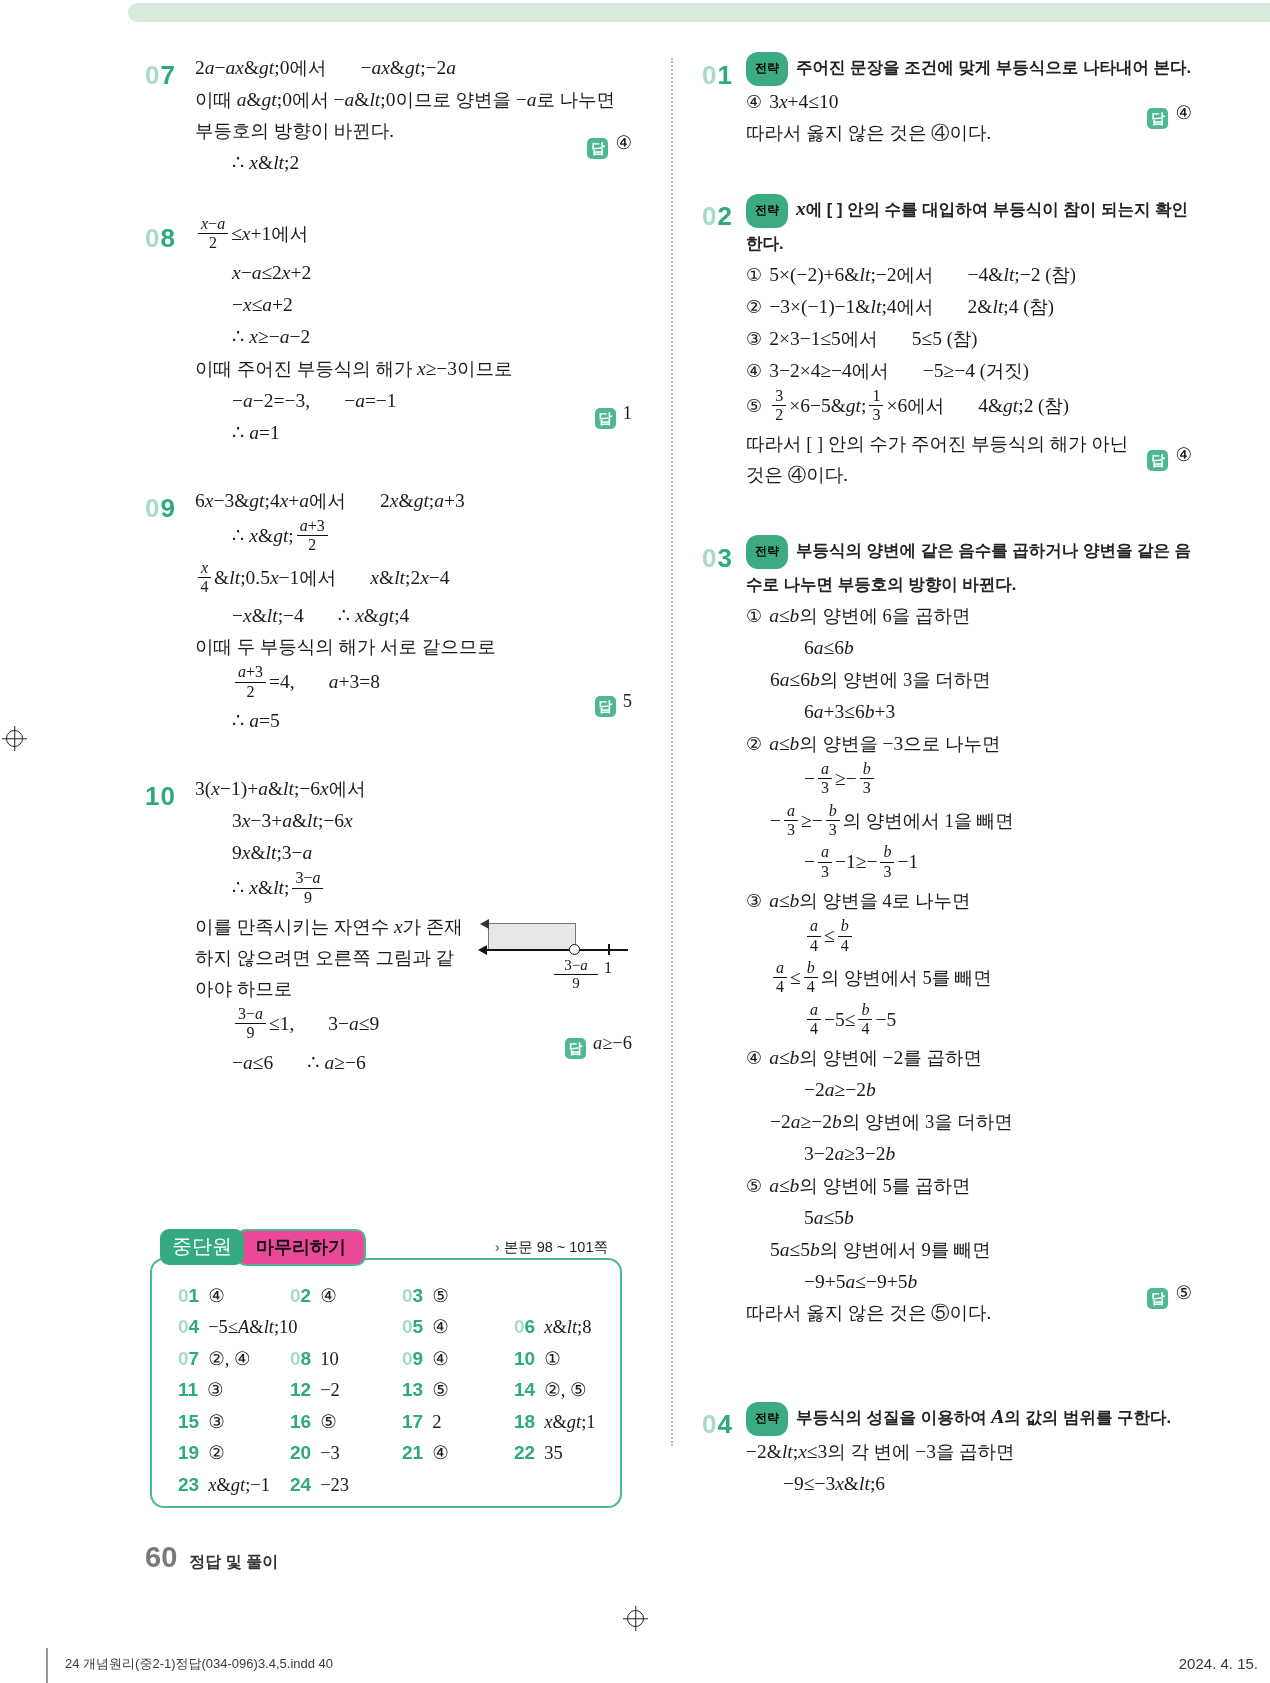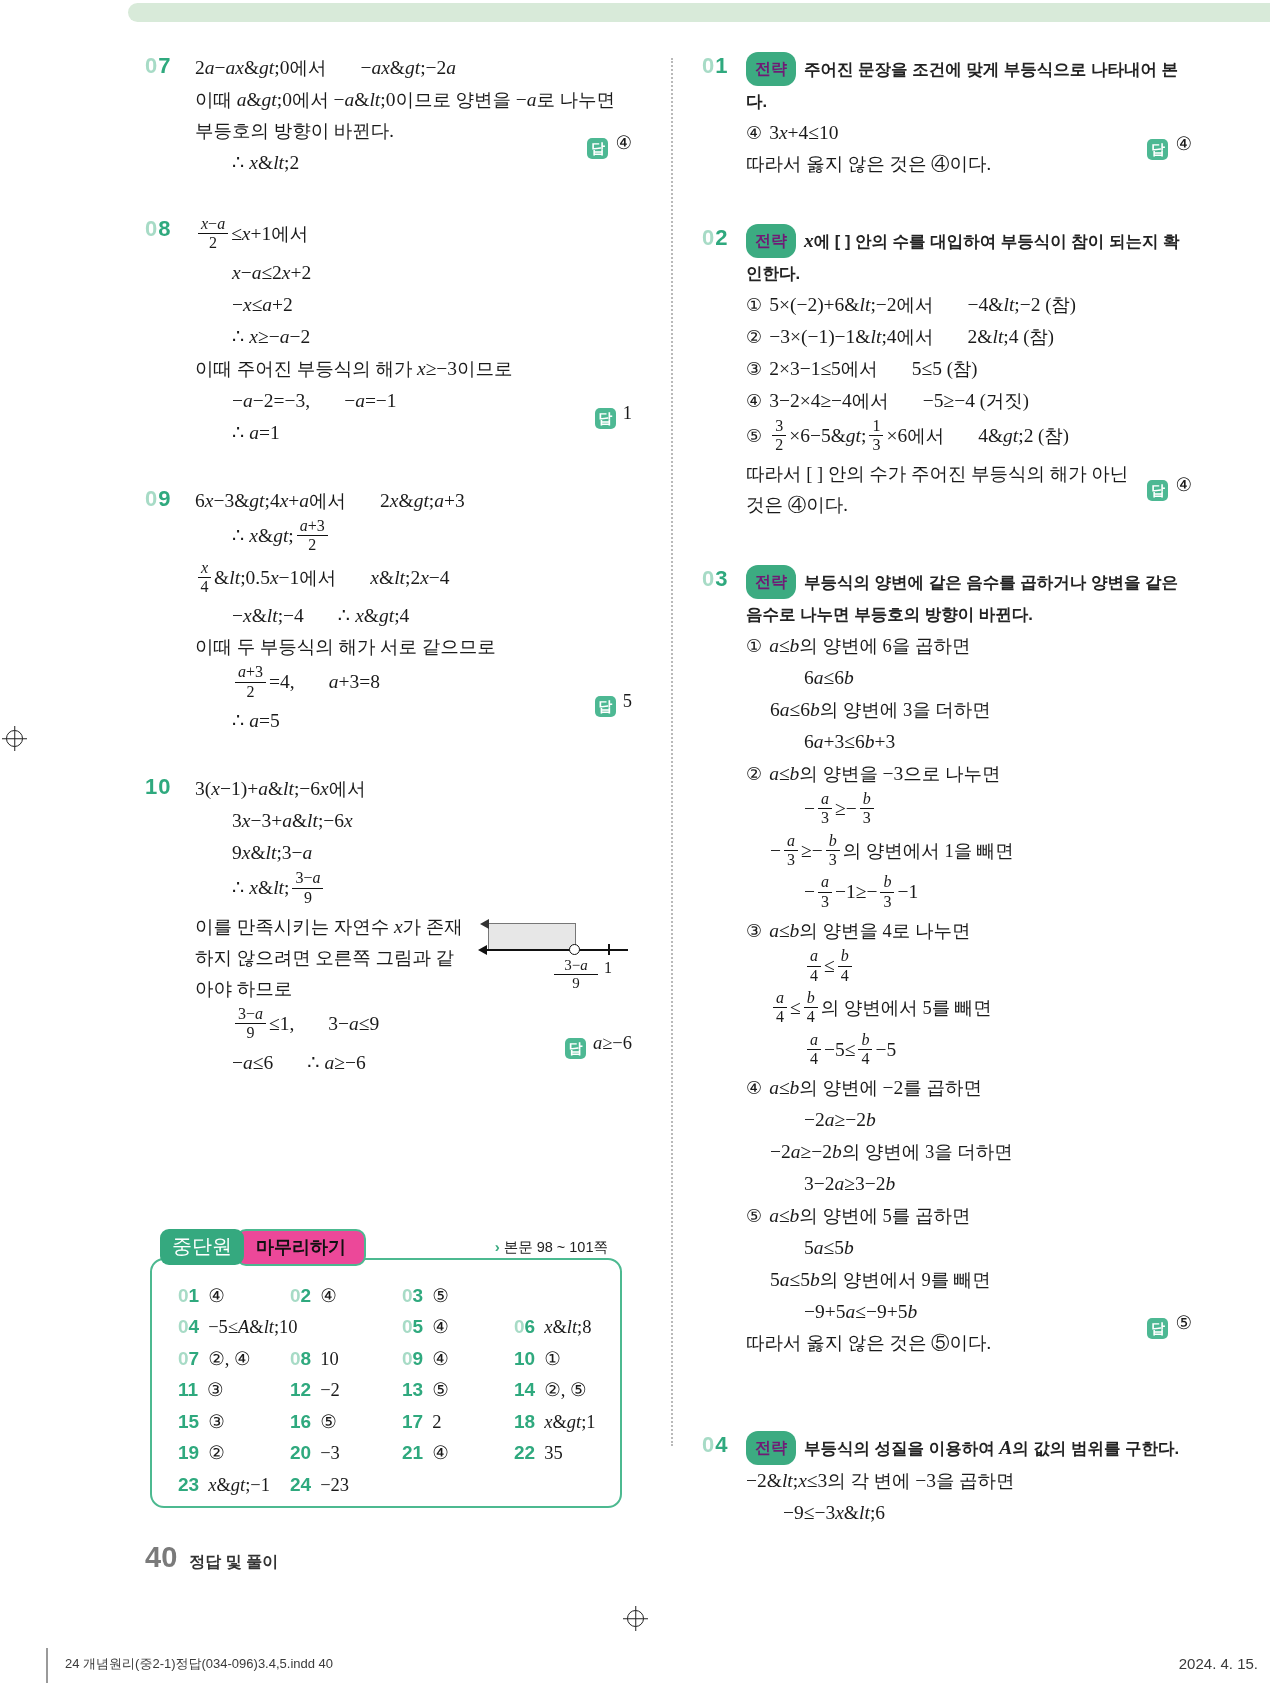--- a/index.html
+++ b/index.html
@@ -23,22 +23,22 @@
                border-left:2px dotted #b9b9b9;}
 
   .leftcol{position:absolute;left:145px;top:52px;width:487px;}
   .rightcol{position:absolute;left:702px;top:52px;width:490px;}
 
   .problem{position:relative;padding-left:50px;}
   .rightcol .problem{padding-left:44px;}
   .problem.mb{margin-bottom:36px;}
   .problem.mb2{margin-bottom:44px;}
   .problem.mb3{margin-bottom:72px;}
-  .pnum{position:absolute;left:0;top:1px;font-family:"Liberation Sans","DejaVu Sans",sans-serif;
-        font-weight:700;font-size:22px;color:#2fa97e;letter-spacing:1px;}
+  .pnum{position:absolute;left:0;top:8px;font-family:"Liberation Sans","DejaVu Sans",sans-serif;
+        font-weight:700;font-size:26px;color:#2fa97e;letter-spacing:1px;}
   .pnum .light{color:#a7dbc6;}
 
   .line{position:relative;line-height:31px;font-size:18.5px;min-height:31px;}
   .line.hasans{padding-right:58px;}
   .ind1{padding-left:37px;}
   .ind2{padding-left:24px;}
   .ind3{padding-left:58px;}
   .k{font-family:"Liberation Serif","DejaVu Serif",serif;}
   .m{font-family:"Liberation Serif","DejaVu Serif","DejaVu Sans",serif;font-size:19.5px;}
   .circ{font-family:"DejaVu Sans","Liberation Sans",sans-serif;font-size:18px;margin-right:7px;}
@@ -50,22 +50,22 @@
 
   .ans{position:absolute;right:0;bottom:20px;white-space:nowrap;line-height:21px;}
   .ansb{display:inline-block;background:#4db893;color:#fff;font-family:"Liberation Sans","DejaVu Sans",sans-serif;
         font-weight:700;font-size:14px;width:21px;height:21px;line-height:21px;text-align:center;
         border-radius:5px;margin-right:7px;vertical-align:-4px;}
   .ansv{font-size:18.5px;}
 
   .strat{font-family:"Liberation Sans","DejaVu Sans",sans-serif;font-weight:700;font-size:16.5px;
          color:#222;}
   .strat .k{font-family:inherit;}
-  .badge-strat{display:inline-block;background:#3cab81;color:#701a75;font-family:"Liberation Sans","DejaVu Sans",sans-serif;
-         font-weight:700;font-size:16px;padding:1px 9px 2px;border-radius:12px;margin-right:8px;vertical-align:1px;}
+  .badge-strat{display:inline-block;background:#3cab81;color:#000000;font-family:"Liberation Sans","DejaVu Sans",sans-serif;
+         font-weight:700;font-size:12px;padding:1px 9px 2px;border-radius:12px;margin-right:8px;vertical-align:1px;}
 
   
   .fig{float:right;position:relative;width:152px;height:80px;margin:2px 0 4px 12px;}
   .fig-rect{position:absolute;left:8px;top:10px;width:86px;height:26px;background:#e7e7e7;border:1px solid #777;}
   .fig-arrowtop{position:absolute;left:0;top:6px;width:0;height:0;
         border-top:5px solid transparent;border-bottom:5px solid transparent;border-right:9px solid #333;}
   .fig-line{position:absolute;left:2px;right:4px;top:36px;height:1.6px;background:#111;}
   .fig-arrowleft{position:absolute;left:-2px;top:32px;width:0;height:0;
         border-top:5px solid transparent;border-bottom:5px solid transparent;border-right:9px solid #111;}
   .fig-circle{position:absolute;left:89px;top:31px;width:9px;height:9px;background:#fff;border:1.6px solid #111;border-radius:50%;}
@@ -271,17 +271,17 @@
         <span class="acell" style="grid-column: 4;"><span class="ano"><span>2</span><span>2</span></span><span class="aval">35</span></span>
       </div>
       <div class="arow">
         <span class="acell" style="grid-column: 1;"><span class="ano"><span>2</span><span>3</span></span><span class="aval"><i>x</i>&amp;<i>gt</i>;−1</span></span>
         <span class="acell" style="grid-column: 2;"><span class="ano"><span>2</span><span>4</span></span><span class="aval">−23</span></span>
       </div>
     </div>
 </div>
 
 <div class="pagefoot">
-  <span class="pg">40</span><span class="pglabel">정답 및 풀이</span>
+  <span class="pg">60</span><span class="pglabel">정답 및 풀이</span>
 </div>
 <div class="printfoot-left">24 개념원리(중2-1)정답(034-096)3.4,5.indd   40</div>
 <div class="printfoot-right">2024. 4. 15.</div>
 <div class="cropmark"></div>
 
 </body></html>

